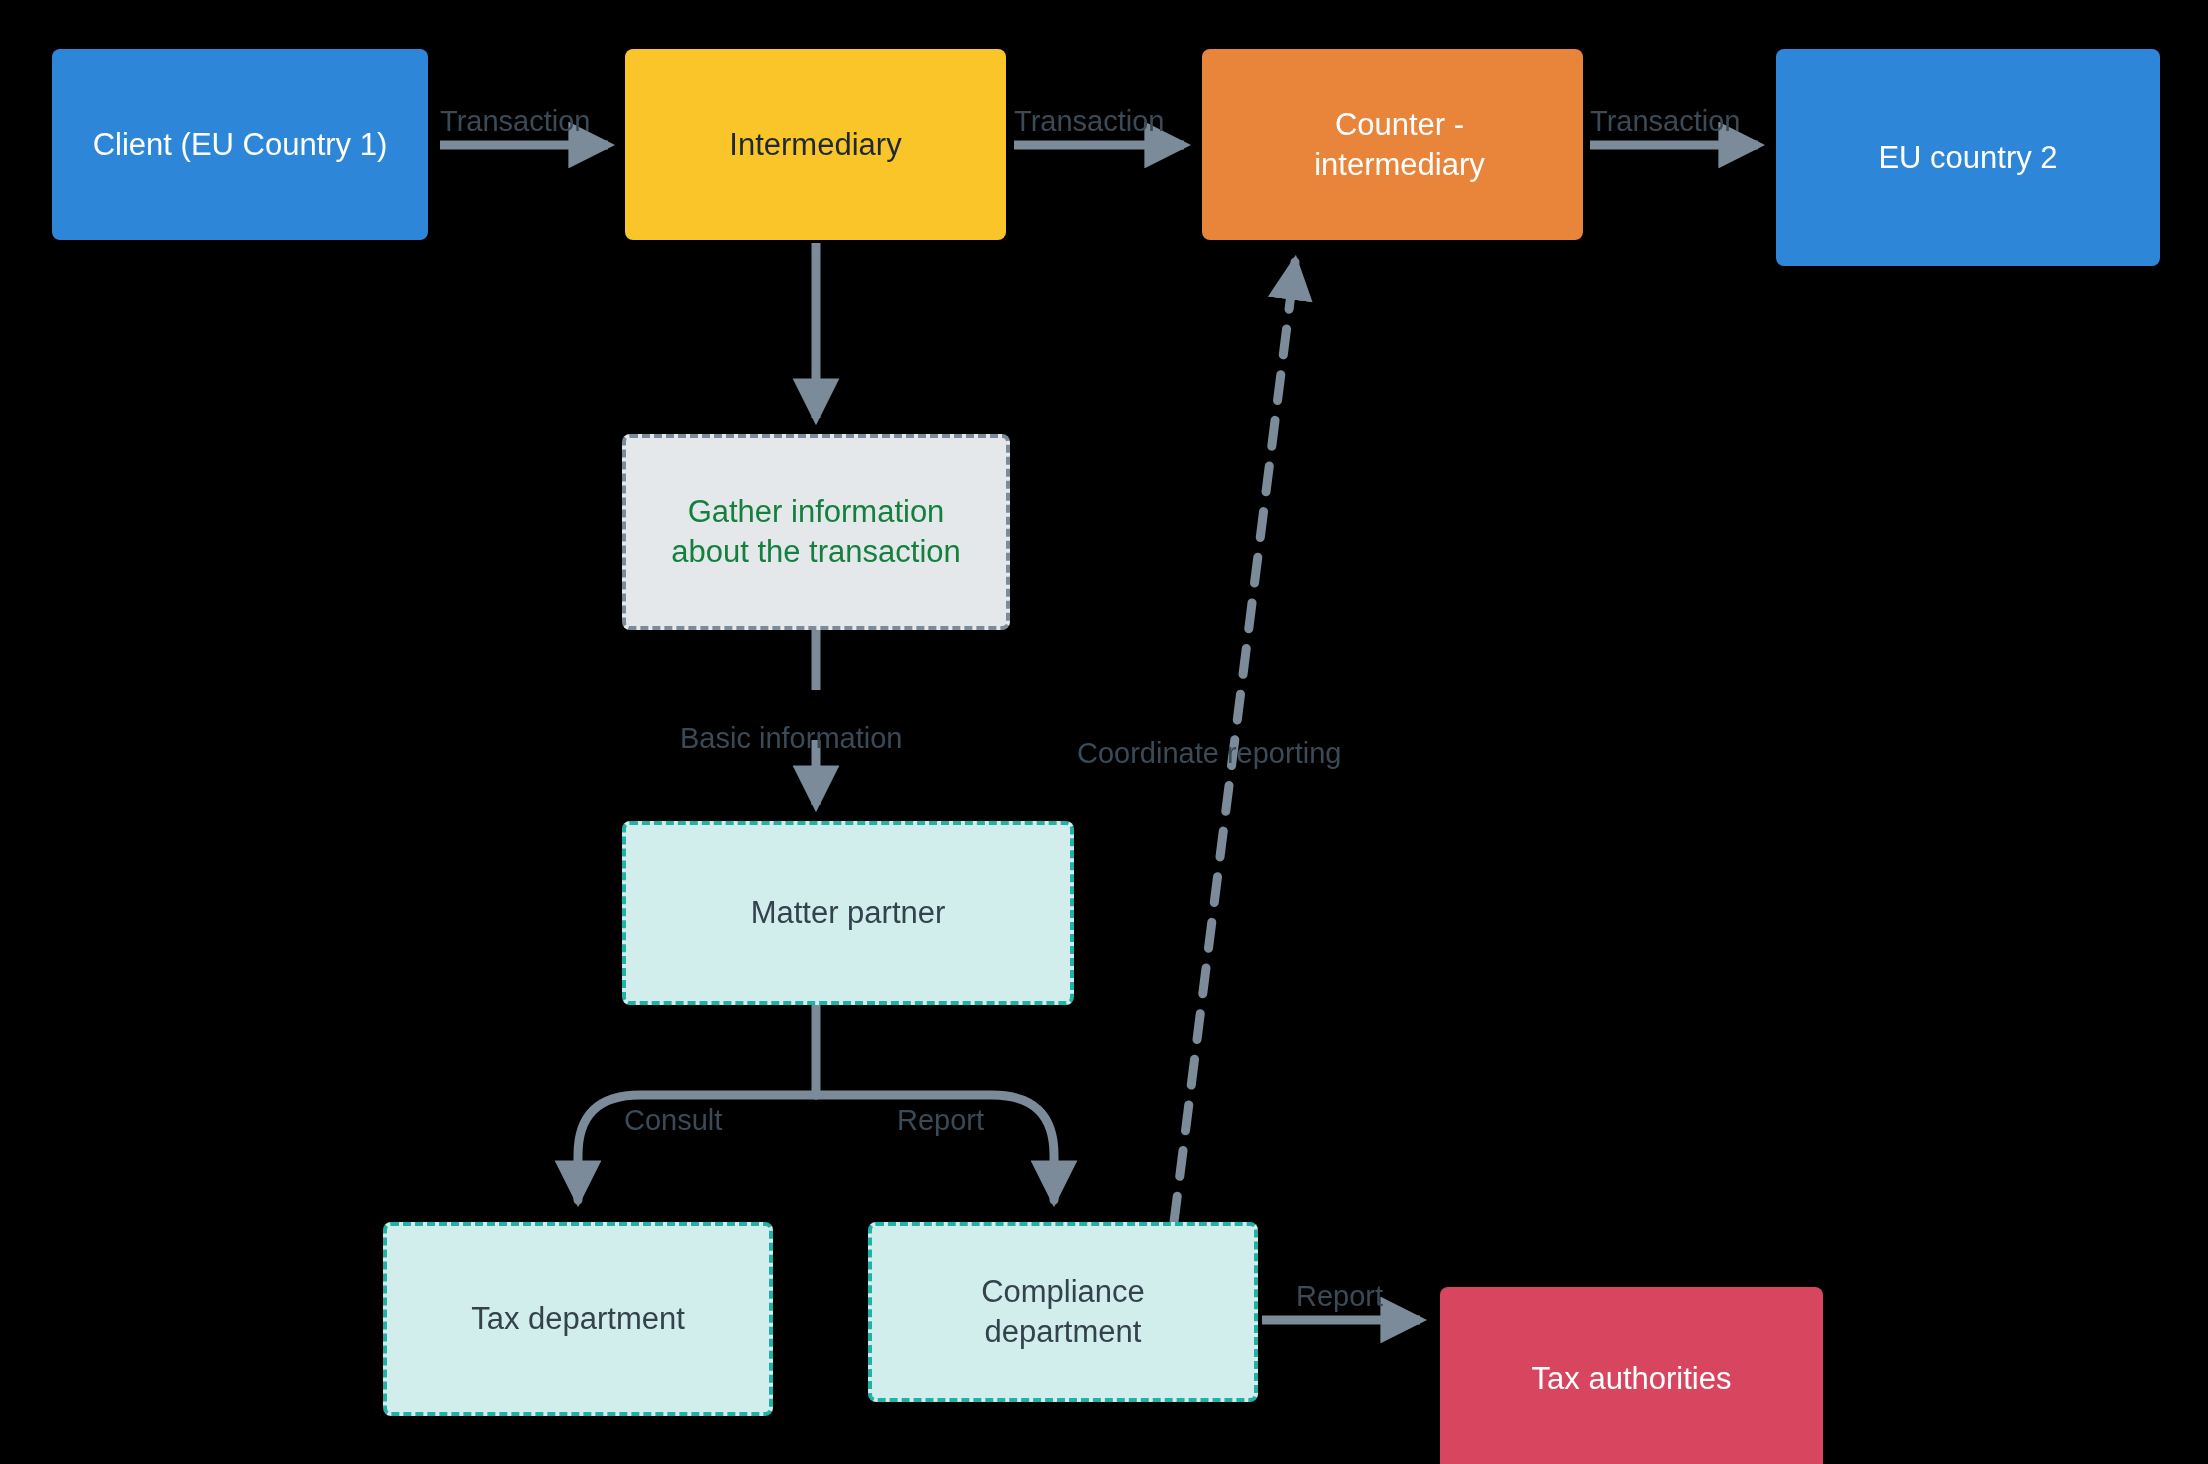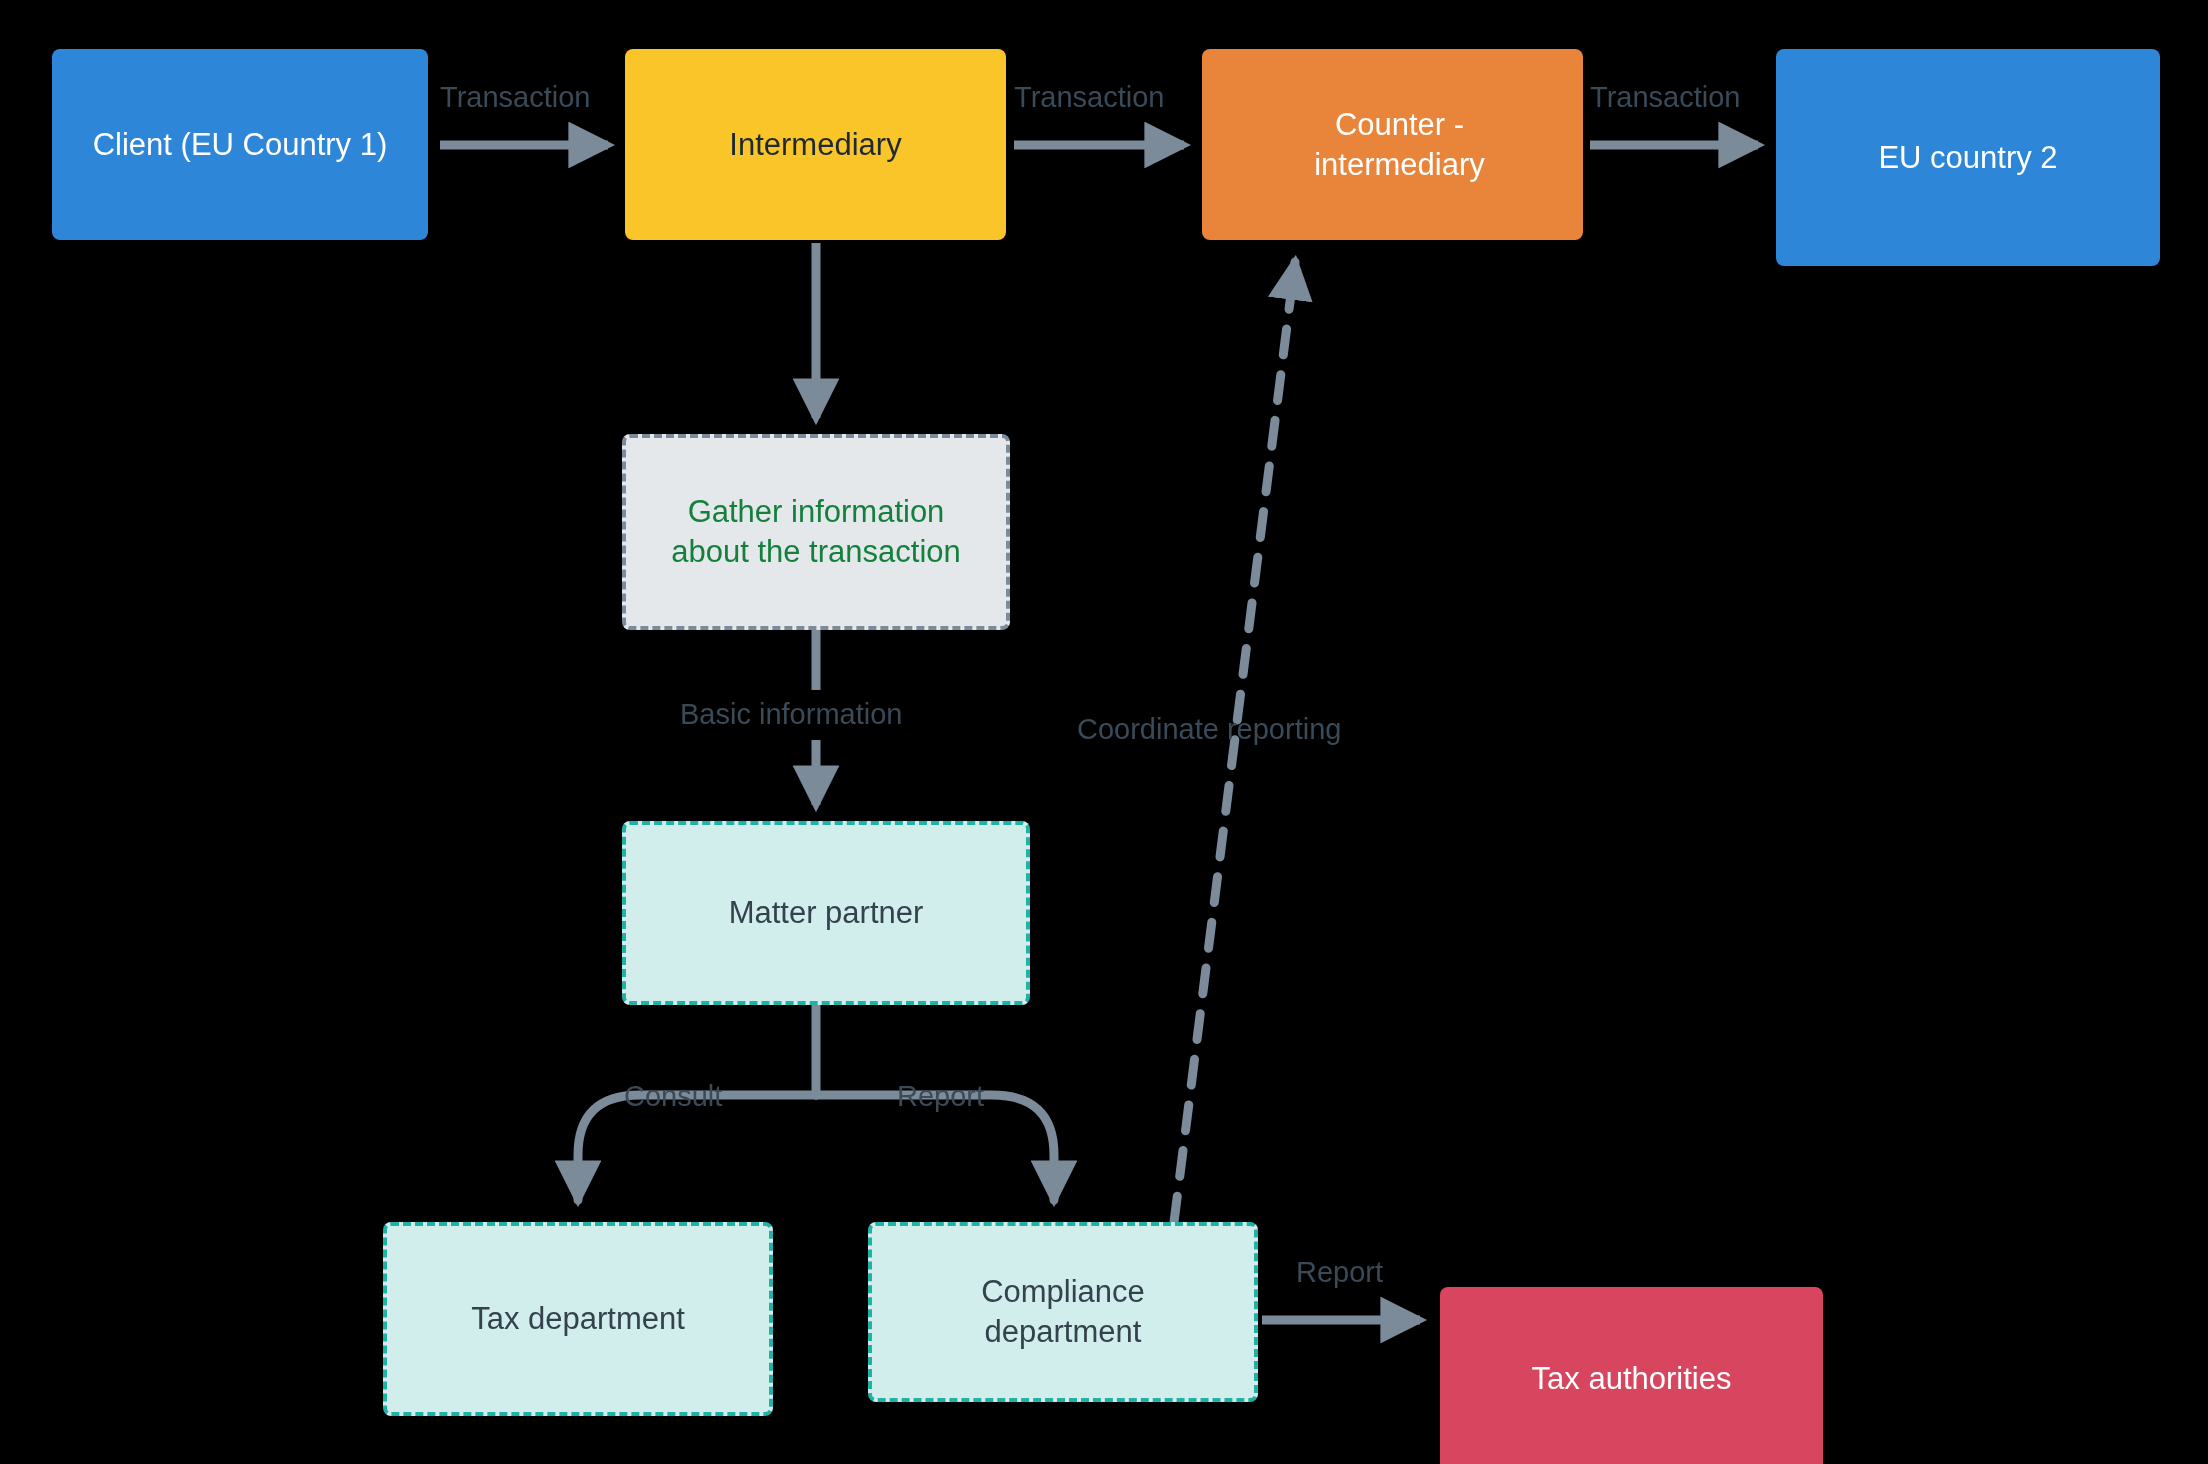--- a/index.html
+++ b/index.html
@@ -62,20 +62,21 @@
     color: #33424d;
     font-size: 31px;
     border: 4px dashed #20b2a6;
   }
   .edge-label {
     position: absolute;
     color: #3a4a57;
     font-size: 29px;
     white-space: nowrap;
     line-height: 1;
+    margin-top: 24px;
   }
   svg.edges {
     position: absolute;
     left: 0;
     top: 0;
     width: 2208px;
     height: 1464px;
     pointer-events: none;
   }
 </style>
@@ -127,21 +128,21 @@
 
   <div class="node node-blue" style="left:1776px; top:49px; width:384px; height:217px;">
     <span>EU country 2</span>
   </div>
 
   <div class="node node-grey" style="left:622px; top:434px; width:388px; height:196px;">
     <span>Gather information
 about the transaction</span>
   </div>
 
-  <div class="node node-teal" style="left:622px; top:821px; width:408px; height:184px;">
+  <div class="node node-teal" style="left:622px; top:821px; width:452px; height:184px;">
     <span>Matter partner</span>
   </div>
 
   <div class="node node-teal" style="left:383px; top:1222px; width:390px; height:194px;">
     <span>Tax department</span>
   </div>
 
   <div class="node node-teal" style="left:868px; top:1222px; width:390px; height:180px;justify-content:center;">
     <span>Compliance
 department</span>

